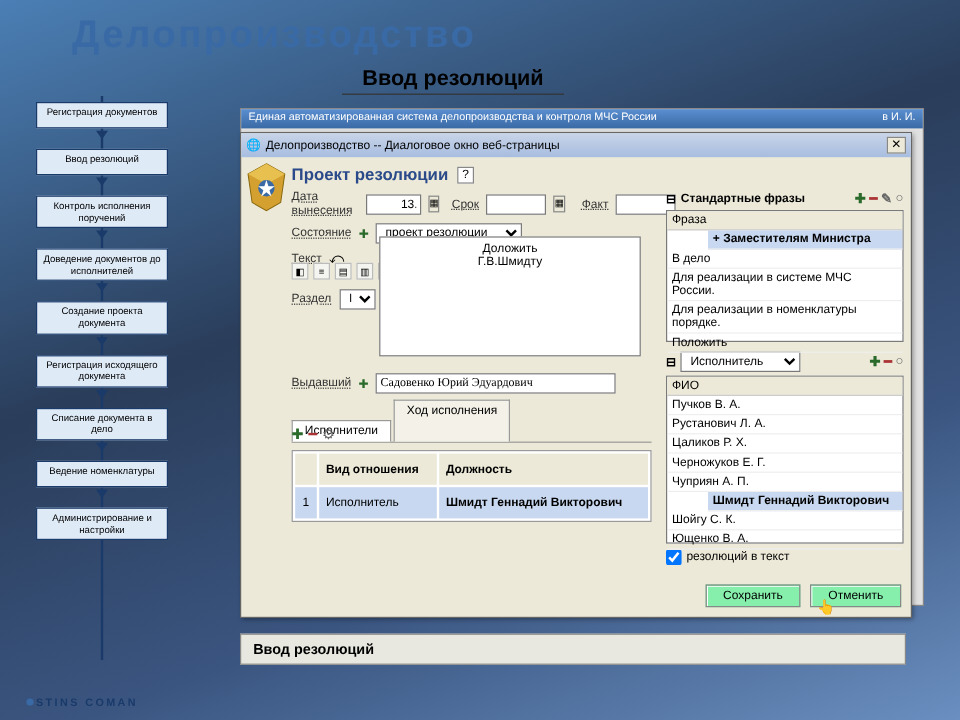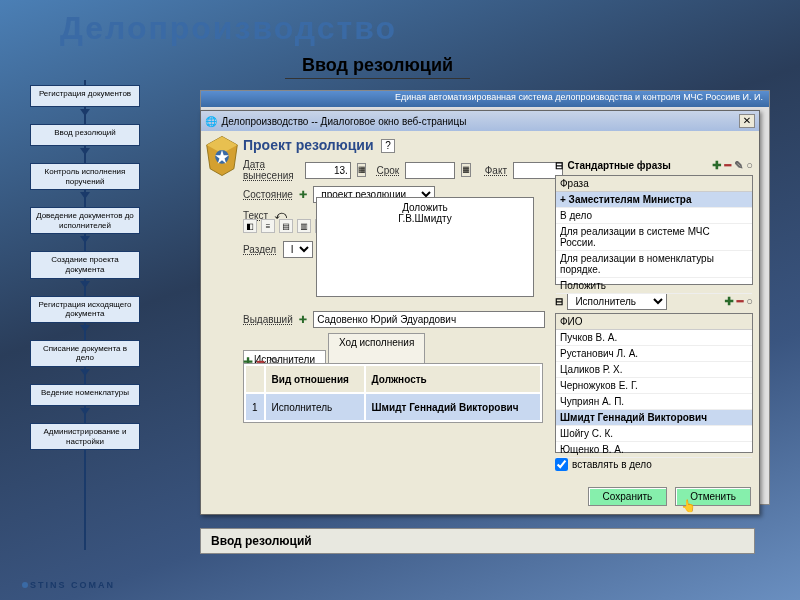--- a/index.html
+++ b/index.html
@@ -42,21 +42,21 @@
   .footer-brand {
     position:absolute; left:20px; bottom:10px;
     font-size:9px; color:#1a3a6a; font-weight:bold; letter-spacing:2px;
   }
   .footer-brand .dot { display:inline-block; width:6px; height:6px; border-radius:50%; background:#3a6aa5; margin:0 2px 1px; vertical-align:middle;}
   
   .bgwin {
     position:absolute; left:200px; top:90px; width:570px; height:415px;
     background:#e0e0e0; border:1px solid #888;
   }
-  .bgwin .titlebar { height:16px; background:linear-gradient(#5a8ed0,#3a6aa5); color:#fff; font-size:9px; padding:1px 6px; display:flex; justify-content:flex-end;}
+  .bgwin .titlebar { height:16px; background:linear-gradient(#5a8ed0,#3a6aa5); color:#fff; font-size:9px; padding:1px 6px; display:flex; justify-content:space-between;}
   
   .dialog {
     position:absolute; left:200px; top:110px; width:560px; height:405px;
     background:#ece9d8; border:1px solid #666;
     box-shadow: 2px 2px 4px rgba(0,0,0,0.4);
   }
   .dlg-titlebar {
     height:20px; background:linear-gradient(#c8d4e8,#a8bde0);
     display:flex; align-items:center; justify-content:space-between;
     padding:0 4px; font-size:10px;
@@ -82,38 +82,38 @@
   .toolbar-mini span { width:14px; height:14px; border:1px solid #bbb; background:#f4f4f0; display:inline-block; font-size:8px; text-align:center; line-height:13px; cursor:pointer;}
   .issuer-row { position:absolute; left:42px; top:200px; display:flex; gap:6px; align-items:center; font-size:10px;}
   .tabs { position:absolute; left:42px; top:222px; display:flex; border-bottom:1px solid #999; width:300px;}
   .tab { padding:3px 10px; font-size:10px; background:#f4f2e8; border:1px solid #999; border-bottom:none; margin-right:2px; cursor:pointer;}
   .tab.active { background:#fff;margin-top:17px;}
   .grid-toolbar { position:absolute; left:42px; top:244px; font-size:12px; display:flex; gap:4px;}
   .grid-toolbar span { cursor:pointer; color:#2a6a2a;}
   .grid-toolbar .minus{color:#aa3333;}
   .grid-toolbar .gear{color:#666;}
   .grid {
-    position:absolute; left:42px; top:252px; width:300px; height:60px;
+    position:absolute; left:42px; top:264px; width:300px; height:60px;
     background:#fff; border:1px solid #999;
   }
   .grid th, .grid td { font-size:10px; padding:2px 6px; text-align:left;}
   .grid tr.header { background:#ece9d8;}
   .grid tr.sel { background:#c8d8f0;}
   .right-panel {
     position:absolute; right:6px; top:48px; width:198px;
   }
   .panel-head { font-size:10px; font-weight:bold; display:flex; align-items:center; gap:4px; margin-bottom:3px;}
   .panel-head .icons { margin-left:auto; display:flex; gap:3px;}
   .panel-head .icons span{ font-size:11px; color:#2a6a2a; cursor:pointer;}
   .listbox {
     background:#fff; border:1px solid #7a7a7a; font-size:10px;
   }
   .listbox .lh { background:#ece9d8; padding:2px 4px; border-bottom:1px solid #ccc;}
   .listbox .li { padding:2px 4px; border-bottom:1px solid #eee; cursor:pointer;}
-  .listbox .li.sel { background:#c8d8f0; font-weight:bold;}
+  .listbox .li.sel { background:#c8d8f0; font-weight:bold;margin-left:34px;}
   .chk-row { font-size:10px; margin-top:5px; display:flex; align-items:center; gap:4px;}
   .dlg-buttons { position:absolute; right:8px; bottom:8px; display:flex; gap:8px;}
   .btn { border:1px solid #888; background:#86efac; padding:3px 14px; font-size:10px; cursor:pointer; box-shadow:inset 1px 1px 0 #fff;}
   .caption-bar {
     position:absolute; left:200px; top:528px; width:555px; height:26px;
     background:#e8e8e0; border:1px solid #888;
     font-size:12px; font-weight:bold; padding:5px 10px;
   }
   .stub-left { position:absolute; left:200px; top:320px; font-size:9px; color:#555;}
   .stub-left div{margin-bottom:12px;}
@@ -224,21 +224,21 @@
   </div>
 
   <div class="textarea-box">
     <div>Доложить</div>
     <div>Г.В.Шмидту</div>
   </div>
 
   <div class="issuer-row">
     <span class="lbl">Выдавший</span>
     <span style="color:#2a6a2a;cursor:pointer">✚</span>
-    <input class="input" style="width: 232px;" value="Садовенко Юрий Эдуардович">
+    <input class="input" style="width: 200px; font-family: Liberation Serif, serif;" value="Садовенко Юрий Эдуардович">
   </div>
 
   <div class="tabs">
     <div class="tab active">Исполнители</div>
     <div class="tab">Ход исполнения</div>
   </div>
   <div class="grid-toolbar">
     <span>✚</span>
     <span class="minus">━</span>
     <span class="gear">⚙</span>
@@ -297,21 +297,21 @@
           <div class="li">Цаликов Р. Х.</div>
           <div class="li">Черножуков Е. Г.</div>
           <div class="li">Чуприян А. П.</div>
           <div class="li sel">Шмидт Геннадий Викторович</div>
           <div class="li">Шойгу С. К.</div>
           <div class="li">Ющенко В. А.</div>
         </div>
     </div>
     <div class="chk-row">
       <input type="checkbox" checked="" style="">
-      <span>вставлять в дело</span>
+      <span>резолюций в текст</span>
     </div>
   </div>
 
   <div class="dlg-buttons">
     <button class="btn">Сохранить</button>
     <button class="btn">Отменить</button>
   </div>
   <span class="cursor-hand" style="left:480px; top:388px;">👆</span>
 </div>
 

